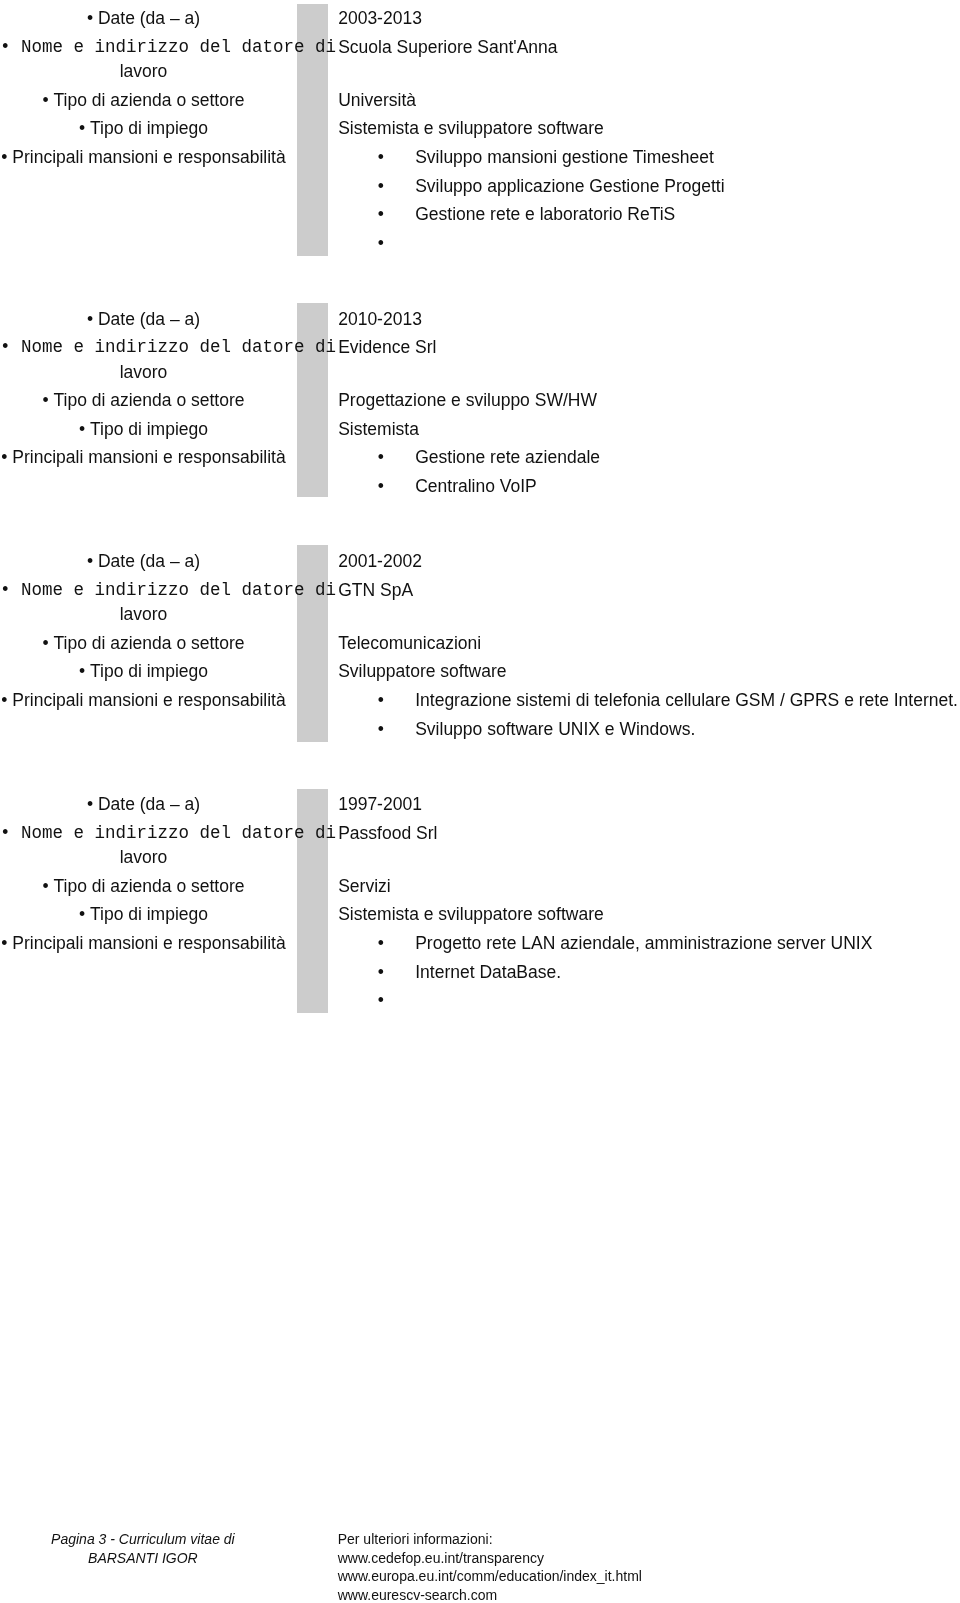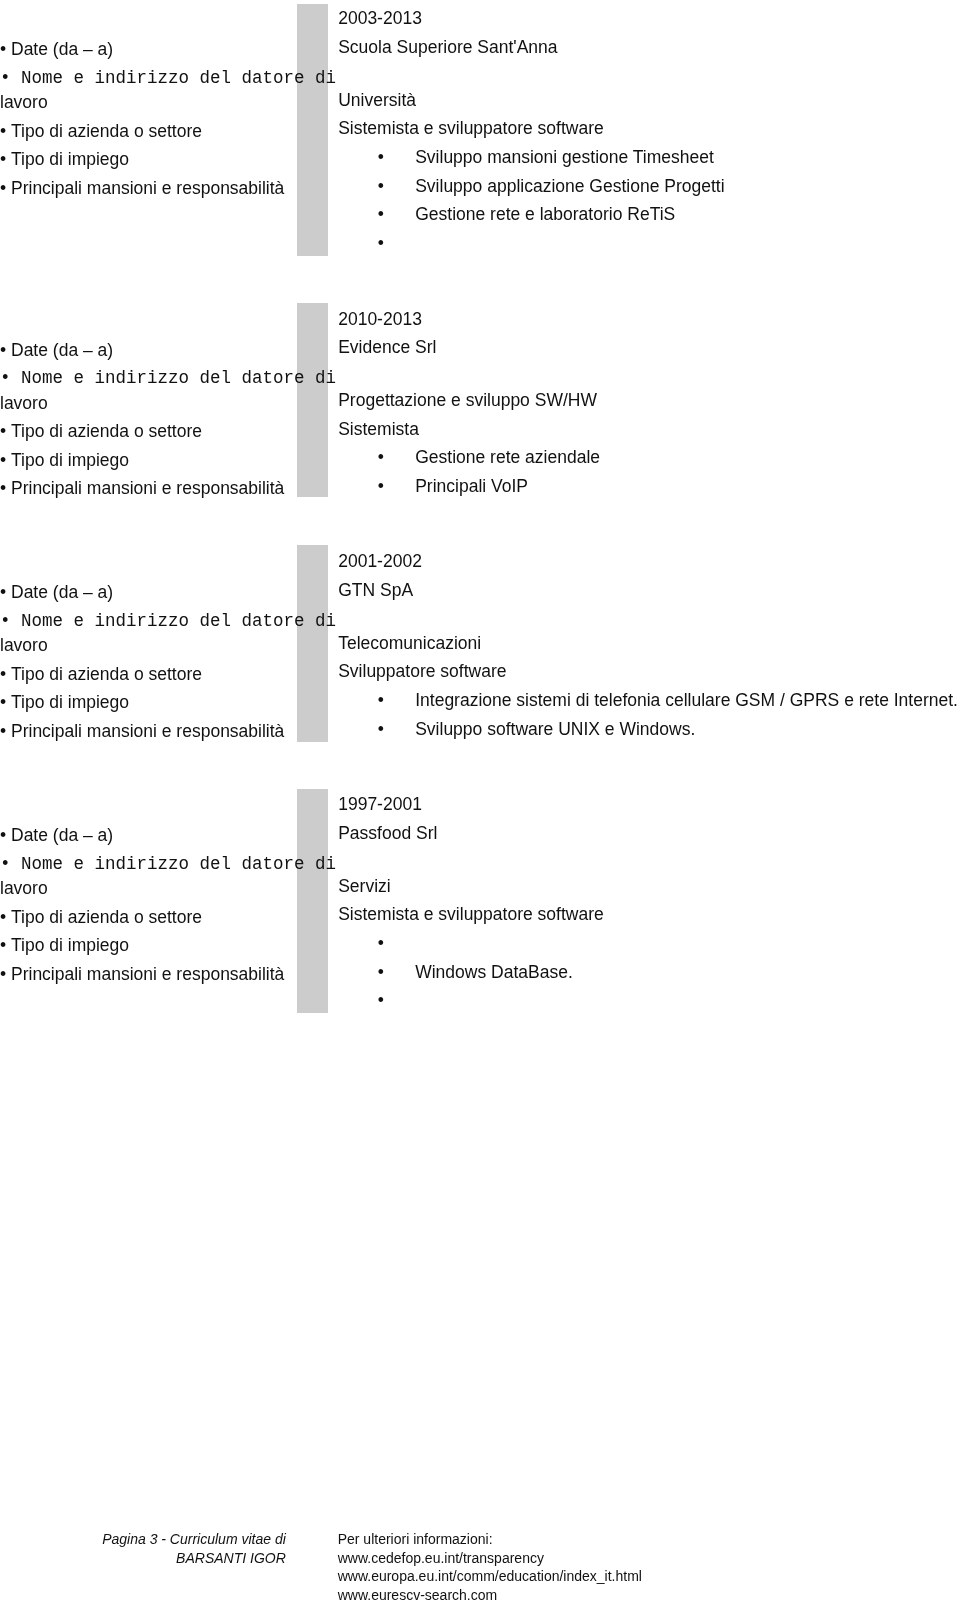--- a/index.html
+++ b/index.html
@@ -8,42 +8,42 @@
     width:960px; height:1603px;
     font-family:"Liberation Sans", sans-serif;
     color:#111111;
   }
   .page { position:relative; width:960px; height:1603px; overflow:hidden; background:#ffffff; }
 
   
   .block { position:absolute; left:0; width:960px; transform:translateZ(0); }
   .labels {
     position:absolute; left:0; top:0; width:287px;
-    text-align:left;
-    font-size:17.5px; line-height:28.6px;margin-top:31px;
+    text-align:center;
+    font-size:17.5px; line-height:28.6px;
   }
   .labels .lab { white-space:nowrap; height:28.6px; }
   .labels .lab.tight { height:24.26px;font-family:Liberation Mono, monospace; }
   .bar { position:absolute; left:296.9px; width:30.7px; background:#cccccc; }
   .content {
     position:absolute; left:338.2px; top:0; width:625px;
     font-size:17.5px; line-height:28.6px;
   }
   .content .line { white-space:nowrap; height:28.6px; }
   .content .spacer { height:24.26px; }
   .duties { margin:0; padding:0; list-style:none; }
   .duties li { position:relative; padding-left:77.0px; white-space:nowrap; height:28.6px; }
   .duties li .dot { position:absolute; left:39.6px; top:0; }
   .lab .lbul { }
 
   
   .footer { position:absolute; left:0; top:1530.0px; width:960px; font-size:14px; line-height:18.77px; transform:translateZ(0); }
   .footer .fleft {
     position:absolute; left:0; top:0; width:285.8px;
-    text-align:right; font-style:italic; white-space:nowrap;
+    text-align:center; font-style:italic; white-space:nowrap;
   }
   .footer .fright { position:absolute; left:337.7px; top:0; white-space:nowrap; }
   .footer .fline { height:18.7px; }
 </style>
 </head>
 <body>
 
 <div class="page">
   <div class="bar" style="top:3.50px; height:252.30px;"></div>
   <div class="bar" style="top:302.90px; height:194.00px;"></div>
@@ -84,21 +84,21 @@
       <div class="lab"><span class="lbul">•&nbsp;</span><span>Principali mansioni e responsabilità</span></div>
     </div>
     <div class="content">
       <div class="line">2010-2013</div>
       <div class="line">Evidence Srl</div>
       <div class="spacer"></div>
       <div class="line">Progettazione e sviluppo SW/HW</div>
       <div class="line">Sistemista</div>
       <ul class="duties">
         <li><span class="dot">•</span><span>Gestione rete aziendale</span></li>
-        <li><span class="dot">•</span><span>Principali VoIP</span></li>
+        <li><span class="dot">•</span><span>Centralino VoIP</span></li>
       </ul>
     </div>
   </div>
 
   <div class="block" style="top:547.3px;">
     <div class="labels">
       <div class="lab"><span class="lbul">•&nbsp;</span><span>Date (da – a)</span></div>
       <div class="lab tight"><span class="lbul">•&nbsp;</span><span>Nome e indirizzo del datore di</span></div>
       <div class="lab"><span>lavoro</span></div>
       <div class="lab"><span class="lbul">•&nbsp;</span><span>Tipo di azienda o settore</span></div>
@@ -127,22 +127,22 @@
       <div class="lab"><span class="lbul">•&nbsp;</span><span>Tipo di impiego</span></div>
       <div class="lab"><span class="lbul">•&nbsp;</span><span>Principali mansioni e responsabilità</span></div>
     </div>
     <div class="content">
       <div class="line">1997-2001</div>
       <div class="line">Passfood Srl</div>
       <div class="spacer"></div>
       <div class="line">Servizi</div>
       <div class="line">Sistemista e sviluppatore software</div>
       <ul class="duties">
-        <li><span class="dot">•</span></li>
-        <li><span class="dot">•</span><span>Windows DataBase.</span></li>
+        <li><span class="dot">•</span><span>Progetto rete LAN aziendale, amministrazione server UNIX</span></li>
+        <li><span class="dot">•</span><span>Internet DataBase.</span></li>
         <li><span class="dot">•</span></li>
       </ul>
     </div>
   </div>
 
   <div class="footer">
     <div class="fleft">
       <div class="fline">Pagina 3 - Curriculum vitae di</div>
       <div class="fline">BARSANTI IGOR</div>
     </div>

